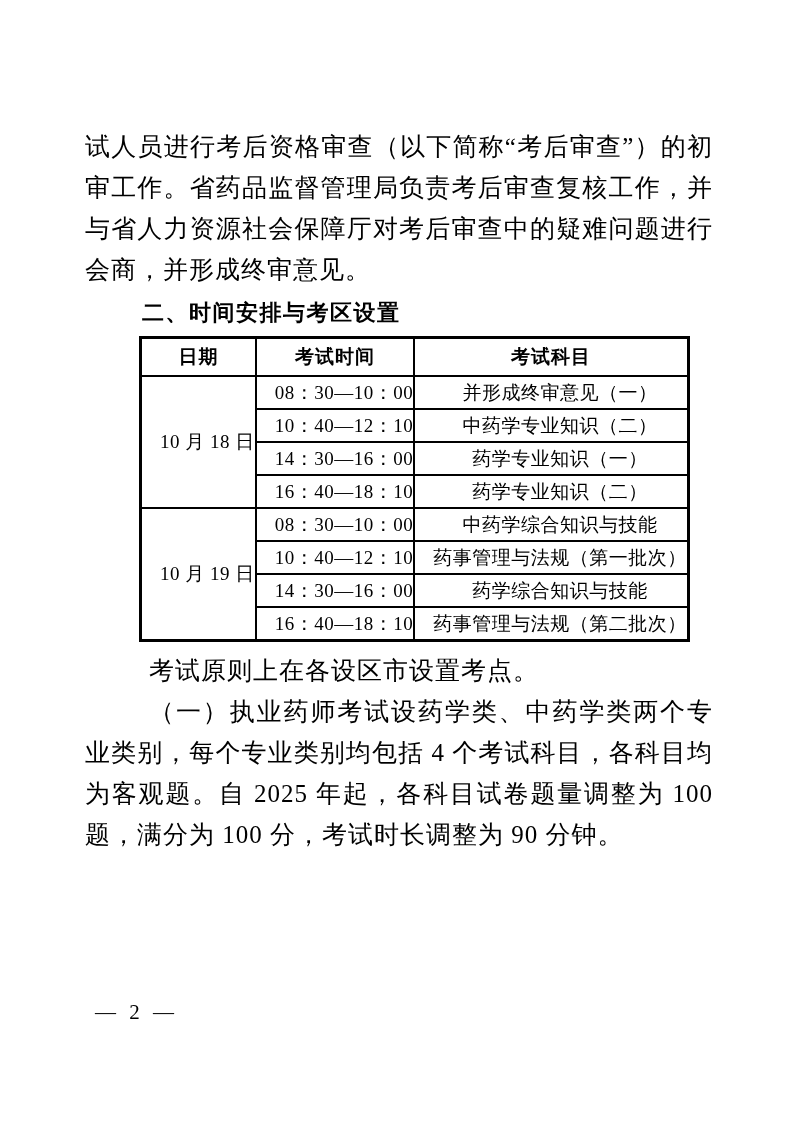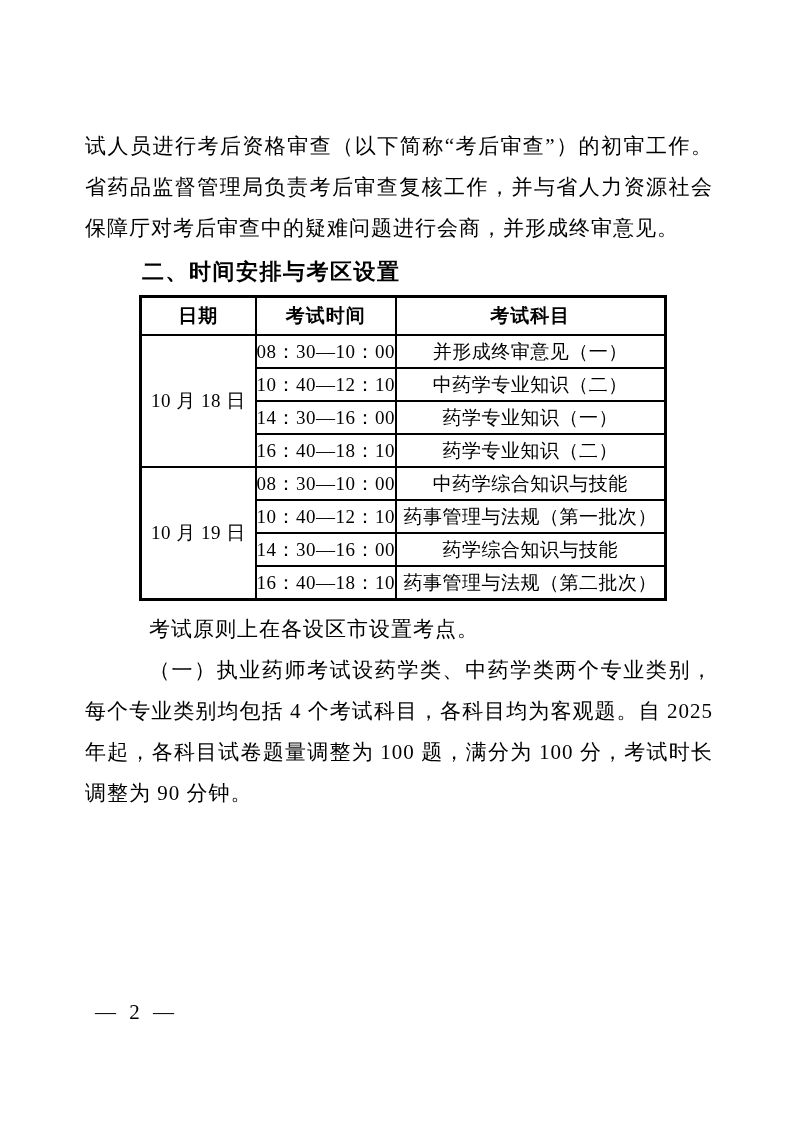--- a/index.html
+++ b/index.html
@@ -18,21 +18,21 @@
     overflow: hidden;
   }
   .content {
     position: absolute;
     left: 85px;
     top: 126px;
     width: 628px;
   }
   .body-text {
     margin: 0;
-    font-size: 21px;
+    font-size: 25px;
     line-height: 41px;
     letter-spacing: 1px;
     text-align: justify;
     text-justify: inter-ideograph;
   }
   .indent {
     text-indent: 64px;
   }
   .section-heading {
     margin: 4px 0 2px 0;
@@ -63,20 +63,21 @@
     height: 36px;
     font-size: 19px;
     font-weight: bold;
     font-family: "Liberation Sans", "DejaVu Sans", sans-serif;
     letter-spacing: 1px;
   }
   table.schedule td {
     height: 31px;
     font-size: 19px;
     letter-spacing: 0.5px;
+    padding-left: 18px;
   }
   .col-date    { width: 115px; }
   .col-time    { width: 129px; }
   .col-subject { width: 269px; }
   td.date-cell { font-size: 19px; }
   .page-number {
     position: absolute;
     left: 95px;
     top: 1000px;
     font-size: 21px;

